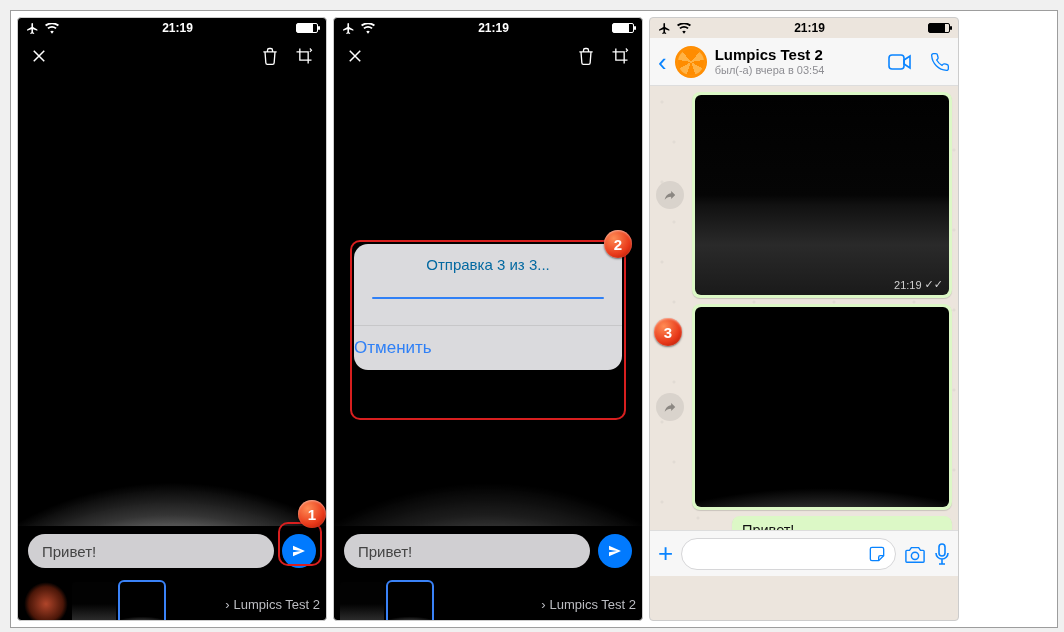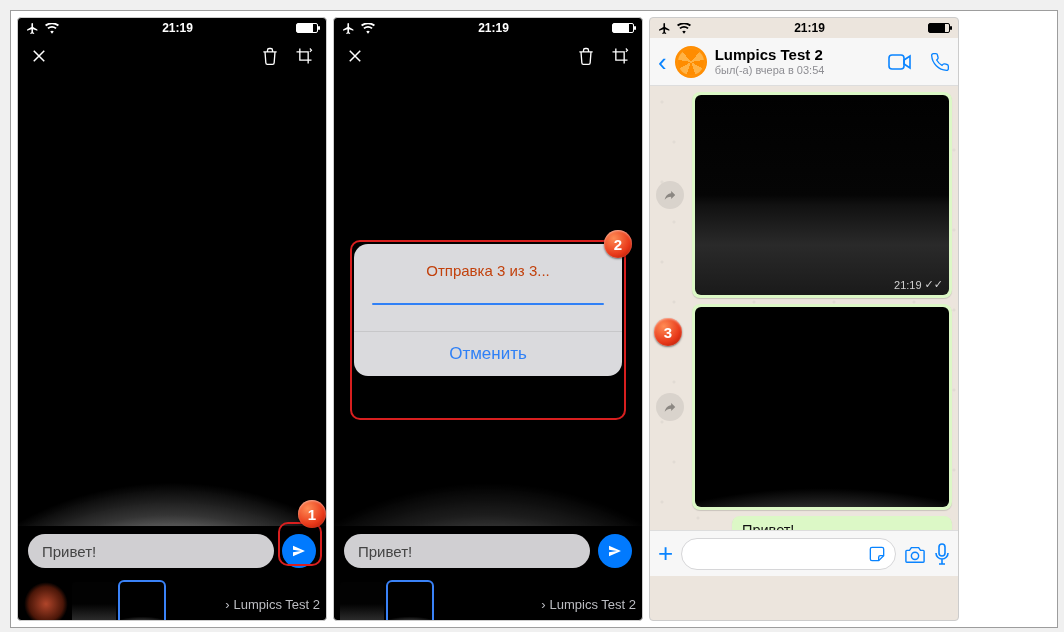--- a/index.html
+++ b/index.html
@@ -35,25 +35,25 @@
   
   .thumbs{display:flex;align-items:center;gap:4px;padding:6px 6px 10px 6px;}
   .thumb{width:44px;height:44px;border-radius:4px;background:#222;overflow:hidden;position:relative;}
   .thumb.sel{outline:2px solid #3a82f7;}
   .thumb.moon{background:radial-gradient(circle at 50% 50%, #b0452a 0%, #4a1608 55%, #000 70%);}
   .thumb.dark{background:linear-gradient(#020202 50%,#2a2a2a 85%);}
   .thumb.planet-sm{background:radial-gradient(ellipse 200% 110% at 50% 140%, #eee 0%,#c9c9c9 28%,#6a6a6a 40%,#000 56%);}
   .recip{margin-left:auto;color:#bcbdc2;font-size:13px;display:flex;align-items:center;gap:4px;}
   
   .dialog{position:absolute;left:20px;right:20px;top:226px;border-radius:14px;background:rgba(235,235,238,.93);backdrop-filter:blur(6px);overflow:hidden;}
-  .dlg-title{text-align:center;color:#c2410c;font-size:15px;padding:18px 10px 24px;}
+  .dlg-title{text-align:center;color:#0369a1;font-size:15px;padding:12px 10px 24px;}
   .dlg-prog{height:2px;background:#2f80f6;margin:0 18px;border-radius:1px;}
   .dlg-sep{height:26px;}
   .dlg-div{height:1px;background:#c7c7c9;}
-  .dlg-btn{text-align:center;color:#2f80f6;font-size:17px;padding:12px 0;}
+  .dlg-btn{color:#2f80f6;font-size:17px;padding:12px 0;}
   
   .callout-ring{position:absolute;border:2px solid #d81f1f;border-radius:10px;pointer-events:none;}
   .badge{position:absolute;width:28px;height:28px;border-radius:50%;background:radial-gradient(circle at 35% 30%, #ff8c55, #e8391a 60%, #a61200);color:#fff;font-weight:700;font-size:15px;display:flex;align-items:center;justify-content:center;box-shadow:0 1px 2px rgba(0,0,0,.5), inset 0 1px 2px rgba(255,255,255,.5);}
   
   .wa-hdr{height:48px;background:#f7f7f7;border-bottom:1px solid #ddd;display:flex;align-items:center;padding:0 8px;gap:8px;}
   .back{color:#0a84ff;font-size:26px;line-height:1;}
   .avatar{width:32px;height:32px;border-radius:50%;background:radial-gradient(circle at 50% 50%, #ffae34 0%, #ff8c00 70%);position:relative;display:flex;align-items:center;justify-content:center;}
   .avatar::before{content:"";position:absolute;width:26px;height:26px;border-radius:50%;background:
     conic-gradient(#ff8c00 0 40deg,#ffb347 40deg 80deg,#ff8c00 80deg 120deg,#ffb347 120deg 160deg,#ff8c00 160deg 200deg,#ffb347 200deg 240deg,#ff8c00 240deg 280deg,#ffb347 280deg 320deg,#ff8c00 320deg 360deg);
     border-radius:50%;}

